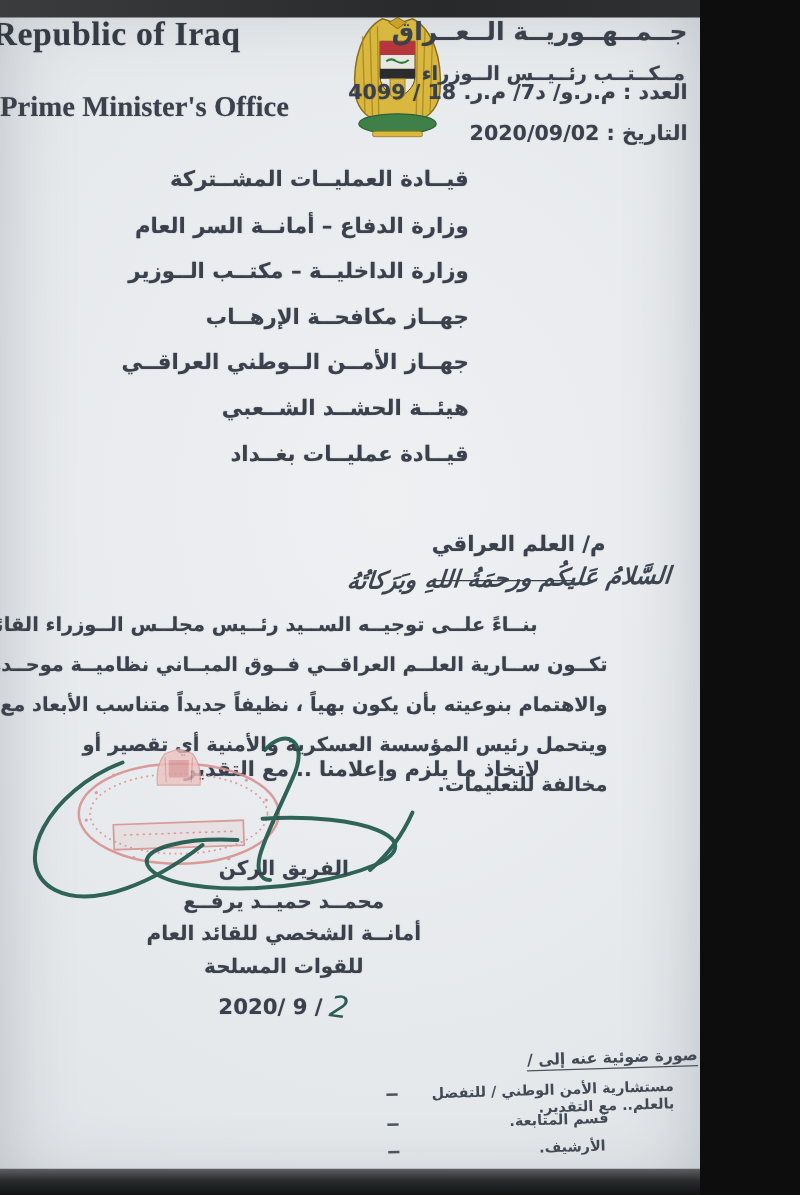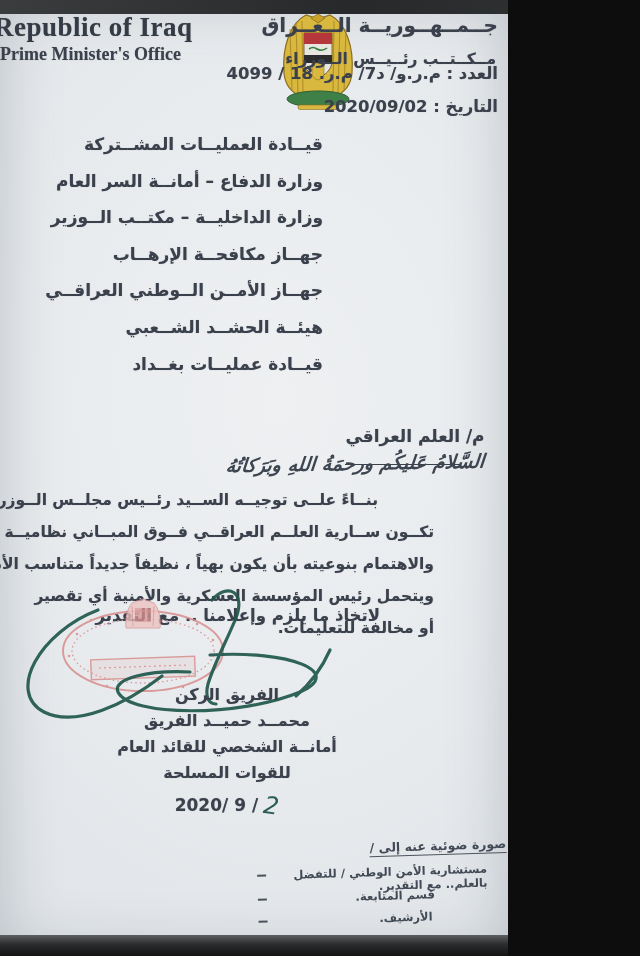--- a/index.html
+++ b/index.html
@@ -1,31 +1,31 @@
 <!DOCTYPE html>
 <html><head>
 <meta charset="utf-8">
 <style>
   html,body{margin:0;padding:0;background:#0d0d0e;}
-  #stage{position:relative;width:508px;height:956px;overflow:hidden;
+  #stage{position:relative;width:560px;height:956px;overflow:hidden;
          font-family:"DejaVu Sans",sans-serif;}
   .paper{position:absolute;inset:0;
          background:radial-gradient(130% 95% at 55% 42%, #eef0f2 0%, #e7eaed 45%, #dee2e6 78%, #d2d6da 100%);
          box-shadow:inset 0 0 60px rgba(80,90,100,.28);}
   .band-top{position:absolute;left:0;top:0;width:640px;height:14px;
             background:linear-gradient(90deg,#3b3c3e,#28292b 55%,#323335);}
   .band-bottom{position:absolute;left:0;bottom:0;width:640px;height:21px;
                background:linear-gradient(180deg,#5d5f61,#2b2c2e 45%,#131314);}
   .abs{position:absolute;}
   .ink{color:#3a414c;text-shadow:0 0 1px rgba(58,65,76,.35);}
   .ar{direction:rtl;font-weight:700;}
   .en-title{font-family:"Liberation Serif",serif;font-weight:700;font-size:27px;
             letter-spacing:.5px;color:#343b45;text-shadow:0 0 1px rgba(52,59,69,.4);}
-  .en-sub{font-family:"Liberation Serif",serif;font-weight:700;font-size:18px;
-          color:#3a414c;text-shadow:0 0 1px rgba(52,59,69,.35);}
+  .en-sub{font-family:"Liberation Serif",serif;font-weight:700;font-size:23px;
+          color:#3a414c;text-shadow:0 0 1px rgba(52,59,69,.35);margin-top:29px;}
   .hdr-ar1{font-size:20px;letter-spacing:-.5px;}
   .hdr-ar2{font-size:15.5px;}
   .hdr-ref{font-size:16.5px;}
   .recipients{right:185px;top:126px;line-height:36.6px;font-size:17px;}
   .subject{top:426px;left:310px;width:210px;text-align:center;font-size:17px;}
   .subject u{text-decoration:none;border-bottom:1.6px solid #3a414c;padding-bottom:18px;}
   .greeting{top:452px;right:24px;font-size:19px;font-weight:600;font-style:italic;
             transform:skewX(-6deg) rotate(-1deg);color:#3d4550;}
   .body-par{left:16px;right:74px;top:484px;font-size:15.5px;line-height:32px;}
   .body-par .jl{text-align:justify;text-align-last:justify;white-space:nowrap;}
@@ -138,21 +138,21 @@
         <path d="M98 30 C 40 52, 6 112, 44 132 C 76 148, 126 124, 162 96"></path>
         <path d="M212 20 C 228 2, 246 12, 236 38 C 226 62, 214 84, 208 104 C 205 116, 208 124, 216 124"></path>
         <path d="M210 75 C 290 70, 345 92, 300 112 C 240 137, 130 137, 118 112 C 112 98, 150 90, 190 92"></path>
         <path d="M330 70 C 322 88, 310 104, 296 116"></path>
       </g>
     </svg>
   </div>
 
   <div class="abs ar ink signer">
     <div>الفريق الركن</div>
-    <div>محمــد حميــد الفريق</div>
+    <div>محمــد حميــد يرفــع</div>
     <div>أمانــة الشخصي للقائد العام</div>
     <div>للقوات المسلحة</div>
     <div class="dt"><bdo dir="ltr"><span>2020/ 9 / </span><span class="hand2">2</span></bdo></div>
   </div>
 
   <div class="abs ar dist">
     <div class="d-head">صورة ضوئية عنه إلى /</div>
     <div class="d-i1">مستشارية الأمن الوطني / للتفضل بالعلم.. مع التقدير.</div>
     <div class="d-i2">قسم المتابعة.</div>
     <div class="d-i3">الأرشيف.</div>

